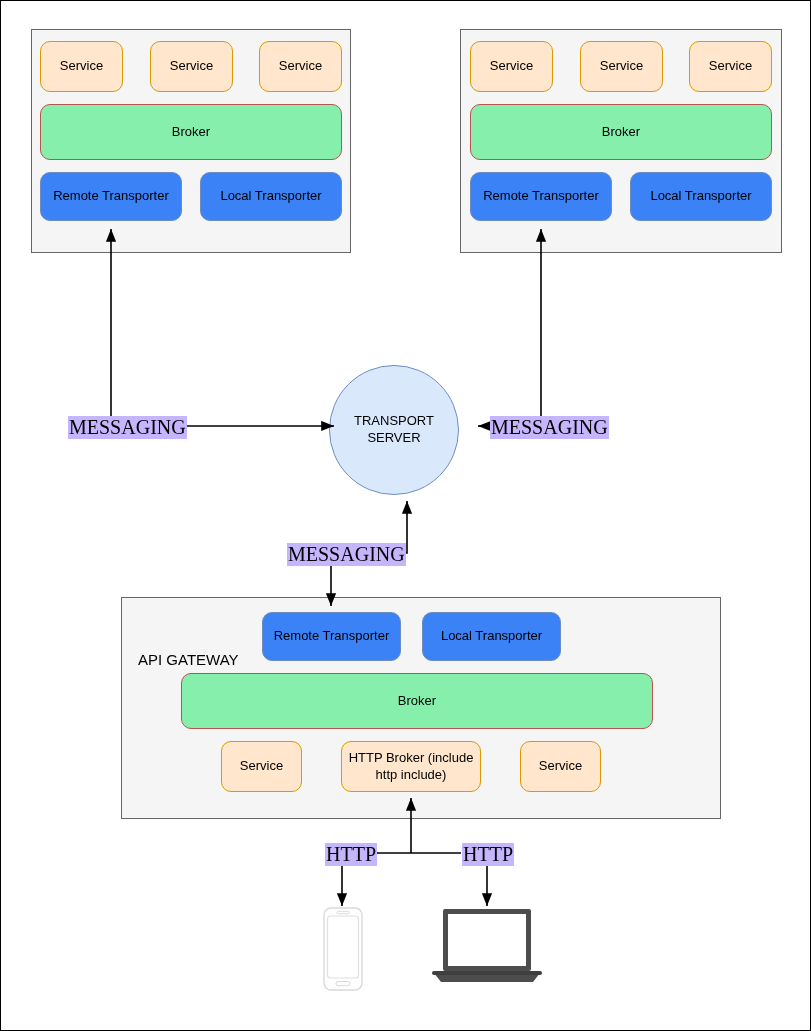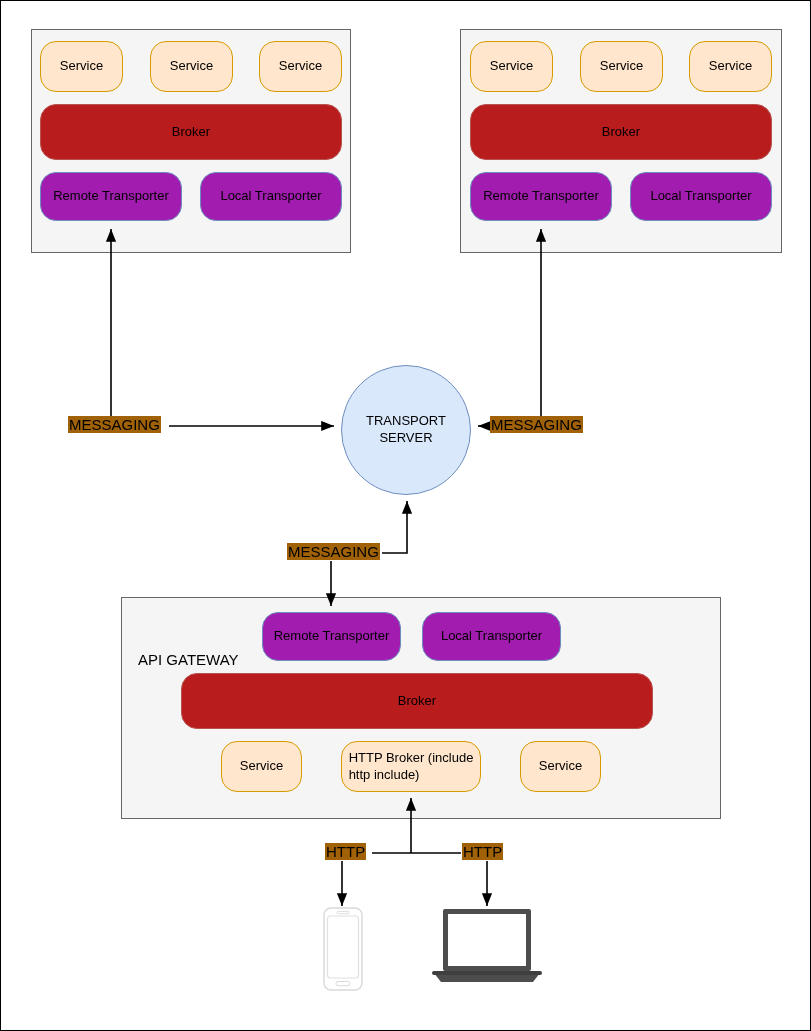--- a/index.html
+++ b/index.html
@@ -21,40 +21,40 @@
   }
   .panel {
     position: absolute;
     background: #f5f5f5;
     border: 1px solid #666666;
     box-sizing: border-box;
   }
   .node-box {
     position: absolute;
     box-sizing: border-box;
-    border-radius: 16px;
+    border-radius: 10px;
     display: flex;
     align-items: center;
     justify-content: center;
-    text-align: left;
+    text-align: center;
     font-size: 13px;
     color: #000000;
     line-height: 1.25;
     padding: 2px 4px;
   }
   .svc {
     background: #ffe6cc;
     border: 1px solid #d79b00;
   }
   .broker {
-    background: #b91c1c;
+    background: #86efac;
     border: 1px solid #b85450;
   }
   .transporter {
-    background: #a21caf;
+    background: #3b82f6;
     border: 1px solid #6c8ebf;
   }
   .circle-node {
     position: absolute;
     border-radius: 50%;
     background: #dae8fc;
     border: 1px solid #6c8ebf;
     display: flex;
     align-items: center;
     justify-content: center;
@@ -66,25 +66,26 @@
   }
   .panel-title {
     position: absolute;
     font-size: 15px;
     color: #000000;
     white-space: nowrap;
     margin-top: 38px;
   }
   .edge-label {
     position: absolute;
-    font-size: 15px;
+    font-size: 20px;
     color: #000000;
     white-space: nowrap;
-    background: #a16207;
+    background: #c4b5fd;
     padding: 0 1px;
+    font-family: Liberation Serif, serif;
   }
   svg.wires {
     position: absolute;
     left: 0;
     top: 0;
     width: 811px;
     height: 1031px;
     pointer-events: none;
   }
   .device {
@@ -111,21 +112,21 @@
 
   <div class="node-box svc" style="left:469px; top:40px; width:83px; height:51px;">Service</div>
   <div class="node-box svc" style="left:579px; top:40px; width:83px; height:51px;">Service</div>
   <div class="node-box svc" style="left:688px; top:40px; width:83px; height:51px;">Service</div>
 
   <div class="node-box broker" style="left:469px; top:103px; width:302px; height:56px;">Broker</div>
 
   <div class="node-box transporter" style="left:469px; top:171px; width:142px; height:49px;">Remote Transporter</div>
   <div class="node-box transporter" style="left:629px; top:171px; width:142px; height:49px;">Local Transporter</div>
 
-  <div class="circle-node" style="left:340px; top:364px; width:130px; height:130px;">
+  <div class="circle-node" style="left:328px; top:364px; width:130px; height:130px;">
     <div style="pointer-events:none;">
       <div>TRANSPORT</div>
       <div>SERVER</div>
     </div>
   </div>
 
   <div class="panel" style="left:120px; top:596px; width:600px; height:222px;"></div>
 
   <div class="panel-title" style="left:137px; top:612px;">API GATEWAY</div>
 

